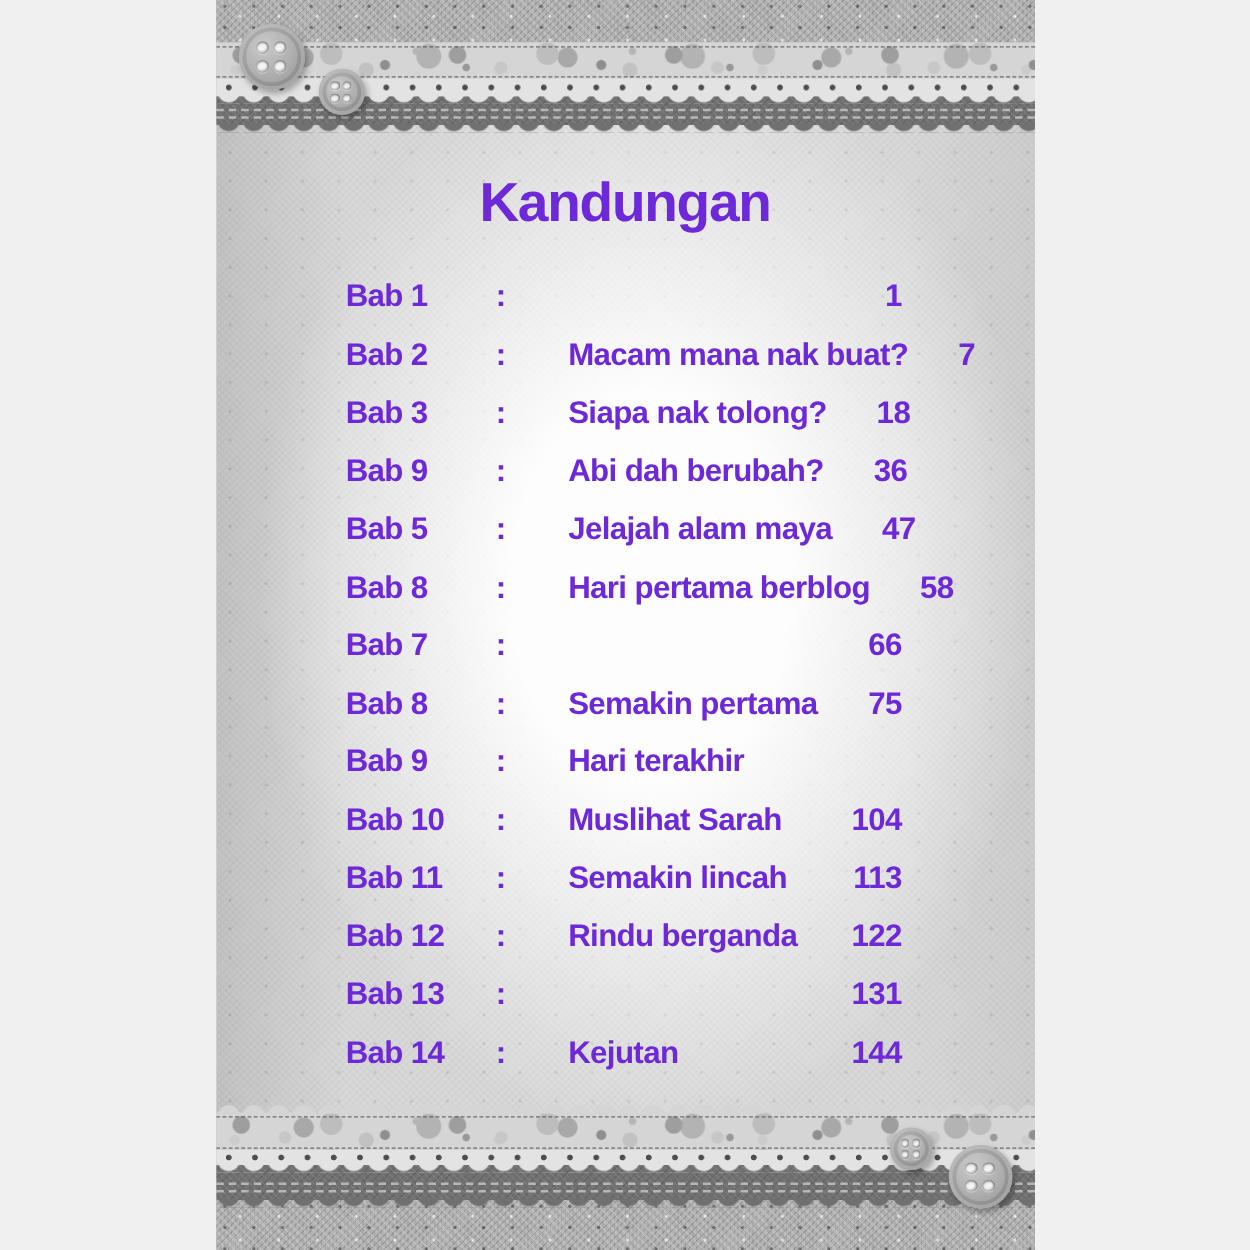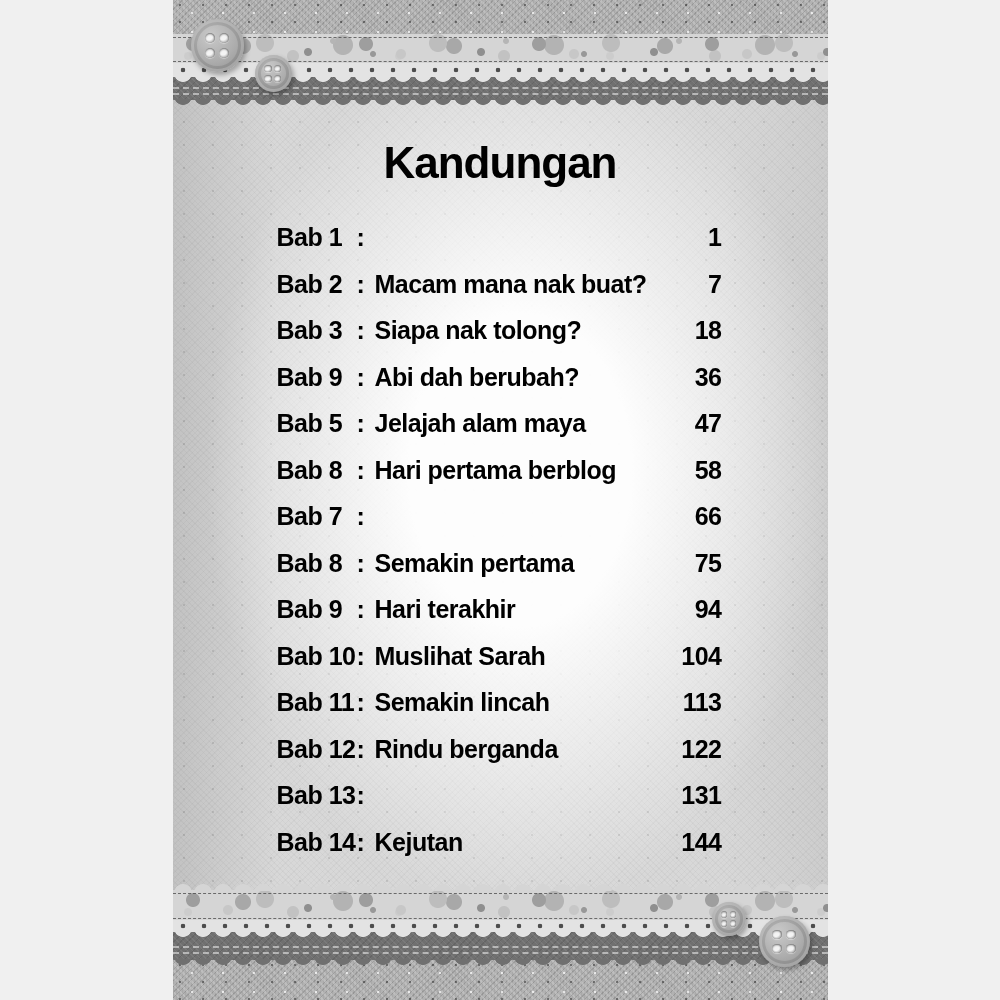--- a/index.html
+++ b/index.html
@@ -132,33 +132,34 @@
   }
   .hole.h1{left:27%;top:27%;} .hole.h2{left:54%;top:27%;}
   .hole.h3{left:27%;top:54%;} .hole.h4{left:54%;top:54%;}
   .btn-1{left:18px;top:19px;width:53px;height:53px;}
   .btn-2{left:82px;top:55px;width:37px;height:37px;}
   .btn-3{left:539px;top:902px;width:34px;height:34px;}
   .btn-4{left:586px;top:916px;width:51px;height:51px;}
   
   .content{
     position:absolute;inset:0;z-index:1;
-    color:#000000;
+    color:#6d28d9;
   }
   .title{
     margin:138px 0 0 0;
     text-align:center;
     font-size:44px;font-weight:bold;letter-spacing:-1px;
   }
   .toc{margin-top:26px;padding:0 106px 0 104px;}
   .toc-row{
     display:flex;align-items:baseline;
     height:46.5px;line-height:46.5px;
     font-size:25px;font-weight:bold;letter-spacing:-0.5px;
     white-space:nowrap;
+    gap:40px;
   }
   .toc-bab{width:80px;flex:none;}
   .toc-colon{width:18px;flex:none;}
   .toc-title{flex:none;}
   .toc-num{flex:1;text-align:right;}
 </style>
 </head>
 <body>
 
 <div class="scan">
@@ -255,21 +256,20 @@
       <div class="toc-row">
         <span class="toc-bab">Bab 8</span>
           <span class="toc-colon">:</span>
           <span class="toc-title">Semakin pertama</span>
           <span class="toc-num">75</span>
       </div>
       <div class="toc-row">
         <span class="toc-bab">Bab 9</span>
           <span class="toc-colon">:</span>
           <span class="toc-title">Hari terakhir</span>
-          <span class="toc-num">94</span>
       </div>
       <div class="toc-row">
         <span class="toc-bab">Bab 10</span>
           <span class="toc-colon">:</span>
           <span class="toc-title">Muslihat Sarah</span>
           <span class="toc-num">104</span>
       </div>
       <div class="toc-row">
         <span class="toc-bab">Bab 11</span>
           <span class="toc-colon">:</span>

